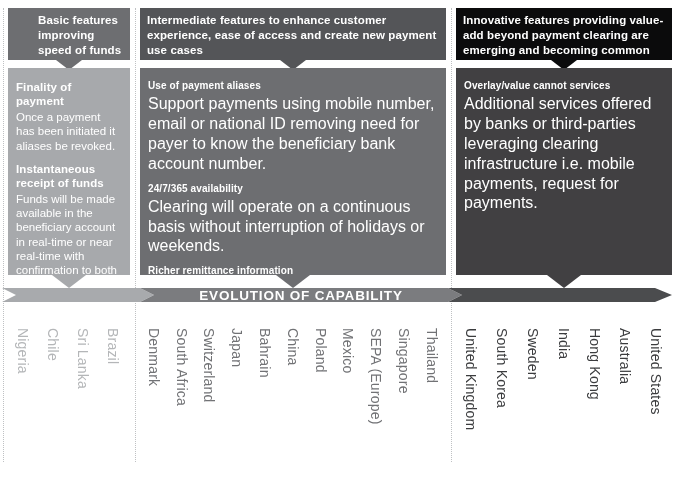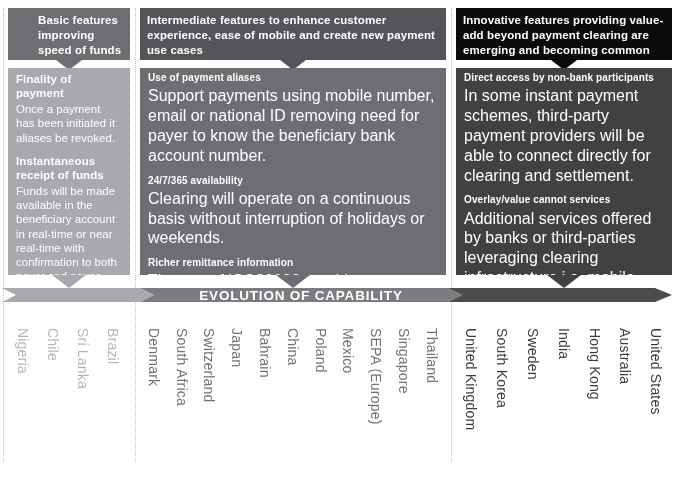--- a/index.html
+++ b/index.html
@@ -32,21 +32,21 @@
   .hdr-tail{
     position:absolute;top:60px;left:50%;margin-left:-13px;width:0;height:0;
     border-left:13px solid transparent;border-right:13px solid transparent;
   }
   .col1 .hdr-tail{border-top:10px solid #6d6e71;}
   .col2 .hdr-tail{border-top:10px solid #545558;}
   .col3 .hdr-tail{border-top:10px solid #0b0b0c;}
 
   .cbody{
     position:absolute;top:68px;left:0;right:0;height:207px;
-    color:#fff;padding:4px 8px;
+    color:#fff;padding:12px 8px;
   }
   .col1 .cbody{background:#a7a9ac;}
   .col2 .cbody{background:#6d6e71;}
   .col3 .cbody{background:#414042;}
 
   .body-tail{
     position:absolute;top:275px;left:50%;margin-left:-17px;width:0;height:0;
     border-left:17px solid transparent;border-right:17px solid transparent;
   }
   .col1 .body-tail{border-top:13px solid #a7a9ac;}
@@ -117,21 +117,21 @@
 
         <div class="section">
           <div class="sec-title">Instantaneous receipt of funds</div>
           <div class="sec-text">Funds will be made available in the beneficiary account in real-time or near real-time with confirmation to both payer and payee.</div>
         </div>
       </div>
     <div class="body-tail"></div>
   </div>
 
   <div class="col col2">
-    <div class="hdr">Intermediate features to enhance customer experience, ease of mobile and create new payment use cases</div>
+    <div class="hdr">Intermediate features to enhance customer experience, ease of access and create new payment use cases</div>
     <div class="hdr-tail"></div>
     <div class="cbody">
 
         <div class="section">
           <div class="sec-title">Use of payment aliases</div>
           <div class="sec-text">Support payments using mobile number, email or national ID removing need for payer to know the beneficiary bank account number.</div>
         </div>
 
         <div class="section">
           <div class="sec-title">24/7/365 availability</div>
@@ -144,24 +144,20 @@
         </div>
       </div>
     <div class="body-tail"></div>
   </div>
 
   <div class="col col3">
     <div class="hdr">Innovative features providing value-add beyond payment clearing are emerging and becoming common</div>
     <div class="hdr-tail"></div>
     <div class="cbody">
 
-        <div class="section">
-          <div class="sec-title">Direct access by non-bank participants</div>
-          <div class="sec-text">In some instant payment schemes, third-party payment providers will be able to connect directly for clearing and settlement.</div>
-        </div>
 
         <div class="section">
           <div class="sec-title">Overlay/value cannot services</div>
           <div class="sec-text">Additional services offered by banks or third-parties leveraging clearing infrastructure i.e. mobile payments, request for payments.</div>
         </div>
       </div>
     <div class="body-tail"></div>
   </div>
 
   <div class="arrow-band">

